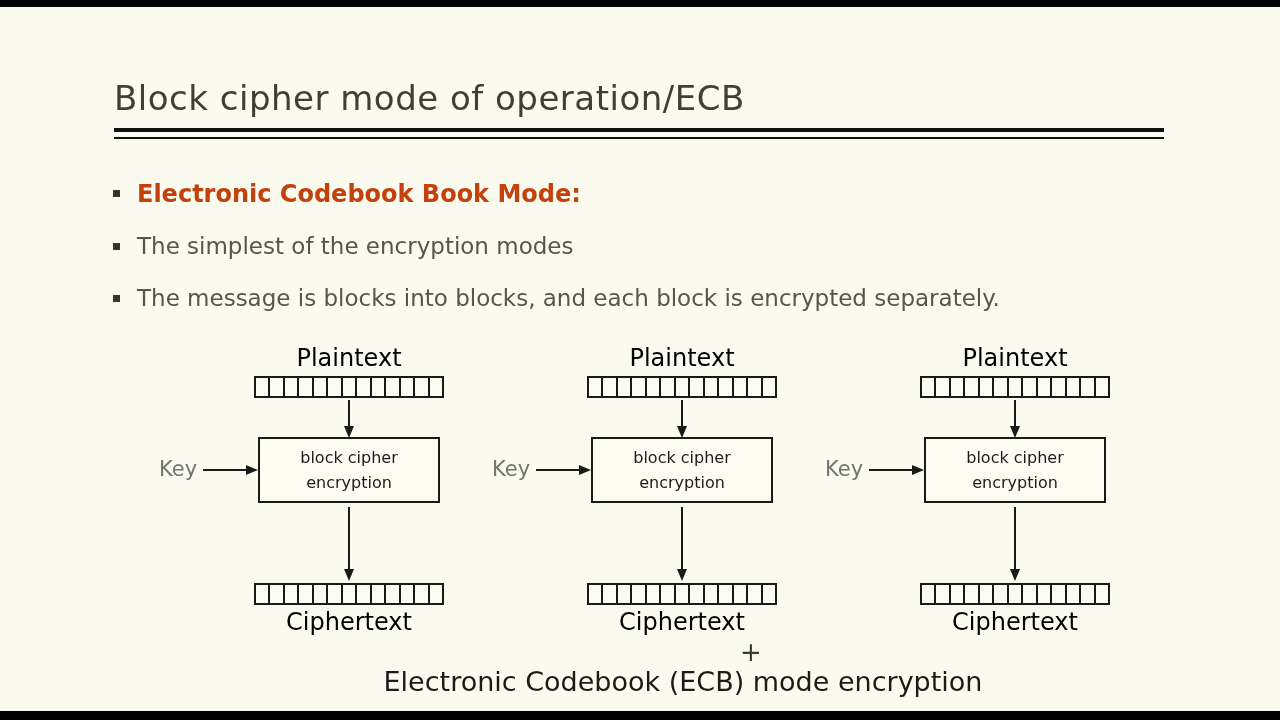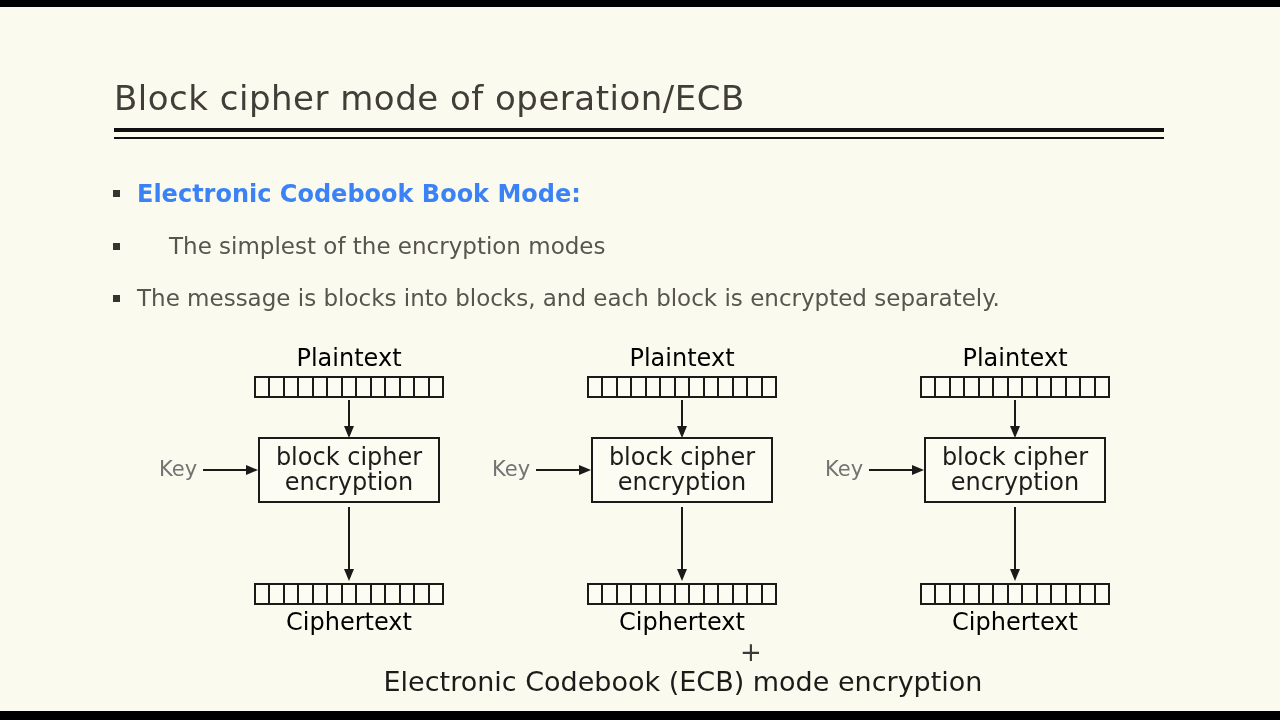--- a/index.html
+++ b/index.html
@@ -21,23 +21,23 @@
   }
   .title-rule { position: absolute; left: 114px; width: 1050px; }
   .title-rule.thick { top: 128px; height: 4px; background: #101010; }
   .title-rule.thin  { top: 137px; height: 2px; background: #101010; }
 
   .bullet-row { position: absolute; left: 113px; display: flex; align-items: flex-start; }
   .bullet-row .marker {
     width: 7px; height: 7px; background: #35342e; margin-top: 10px; flex: 0 0 auto;
   }
   .bullet-row .btext { margin-left: 17px; font-size: 23px; color: #56554e; white-space: nowrap; }
-  .bullet-row.first .btext { font-weight: 700; font-size: 24px; color: #3b82f6; }
+  .bullet-row.first .btext { font-weight: 700; font-size: 24px; color: #c2410c; }
   .bullet-1 { top: 180px; }
-  .bullet-2 { top: 233px; gap: 32px; }
+  .bullet-2 { top: 233px; }
   .bullet-3 { top: 285px; }
 
   .diagram-area { position: absolute; left: 0; top: 340px; width: 1280px; height: 300px; }
   .ecb-diagram { position: absolute; top: 0; width: 340px; height: 300px; }
   .ecb-diagram.d1 { left: 159px; }
   .ecb-diagram.d2 { left: 492px; }
   .ecb-diagram.d3 { left: 825px; }
 
   .pt-label, .ct-label {
     position: absolute; left: 95px; width: 190px; text-align: center;
@@ -57,21 +57,21 @@
 
   .arrow-svg { position: absolute; }
   .arrow-down-1 { left: 181px; top: 60px; }
   .arrow-down-2 { left: 181px; top: 167px; }
   .key-arrow { left: 44px; top: 123px; }
 
   .cipher-box {
     position: absolute; left: 99px; top: 97px; width: 182px; height: 66px;
     border: 2px solid #1a1a19; background: #fdfcf3;
     display: flex; flex-direction: column; align-items: center; justify-content: center;
-    font-size: 24px; line-height: 25px; color: #1d1c1a; text-align: center;
+    font-size: 16px; line-height: 25px; color: #1d1c1a; text-align: center;
   }
   .key-label {
     position: absolute; left: 0; top: 117px;
     font-size: 21px; color: #737373; white-space: nowrap;
   }
 
   .slide-caption {
     position: absolute; left: 43px; top: 666px; width: 1280px;
     text-align: center; font-size: 27px; color: #1c1b19; white-space: nowrap;
   }

